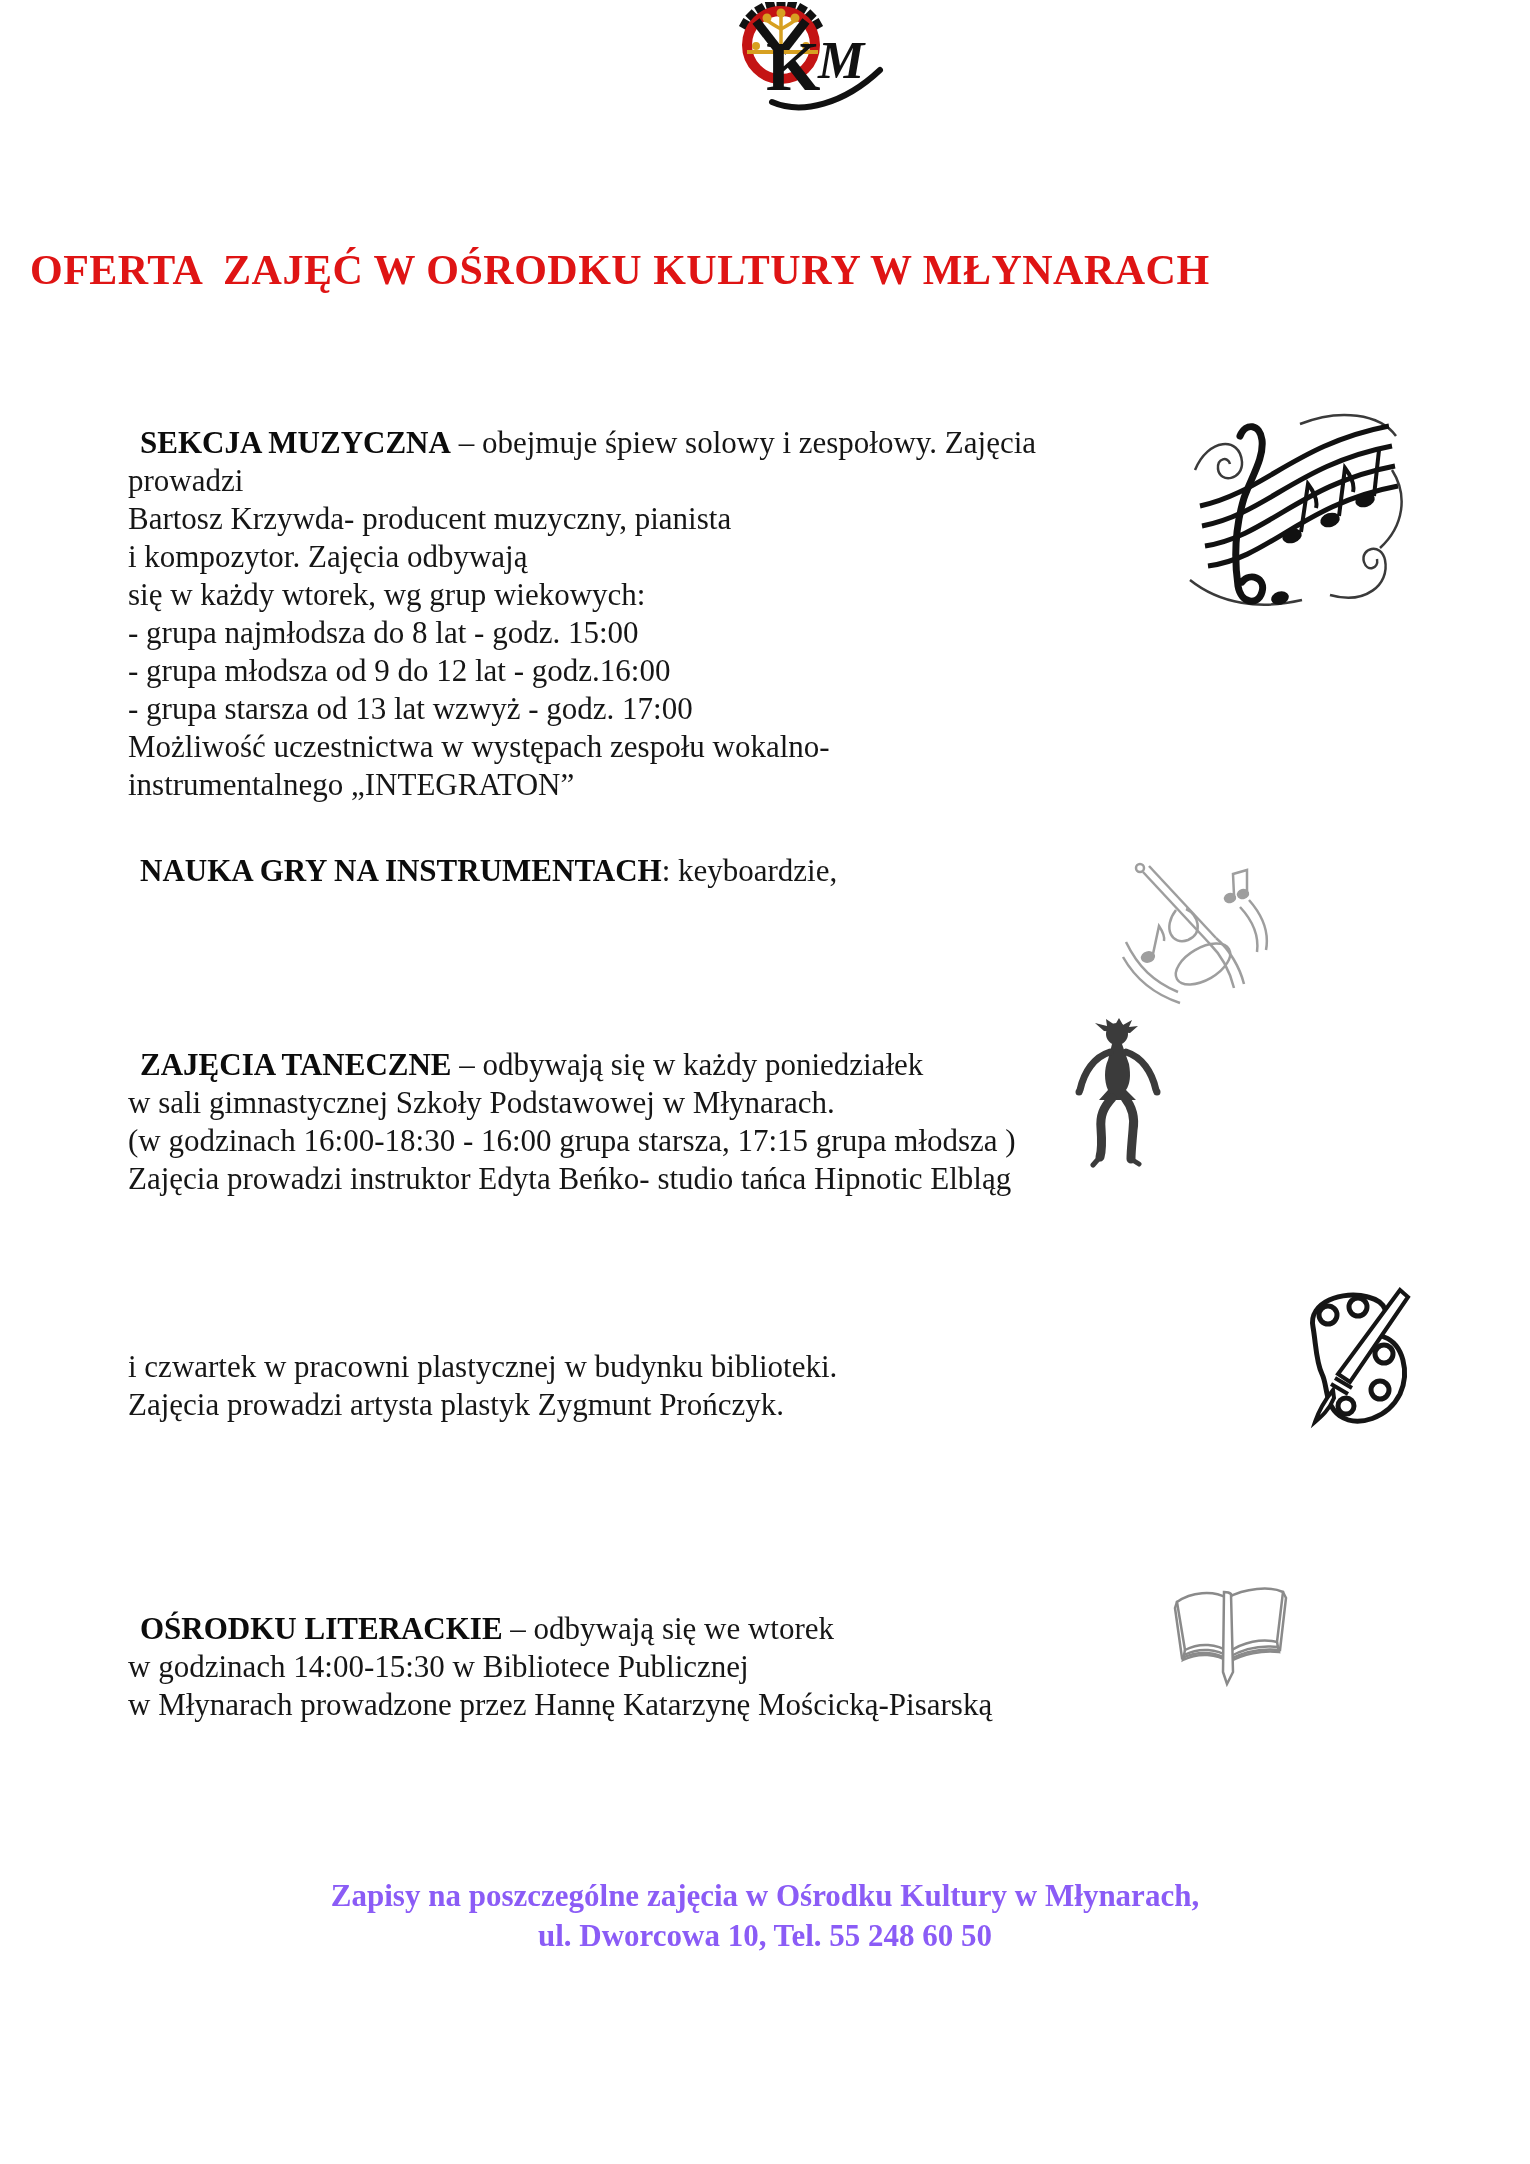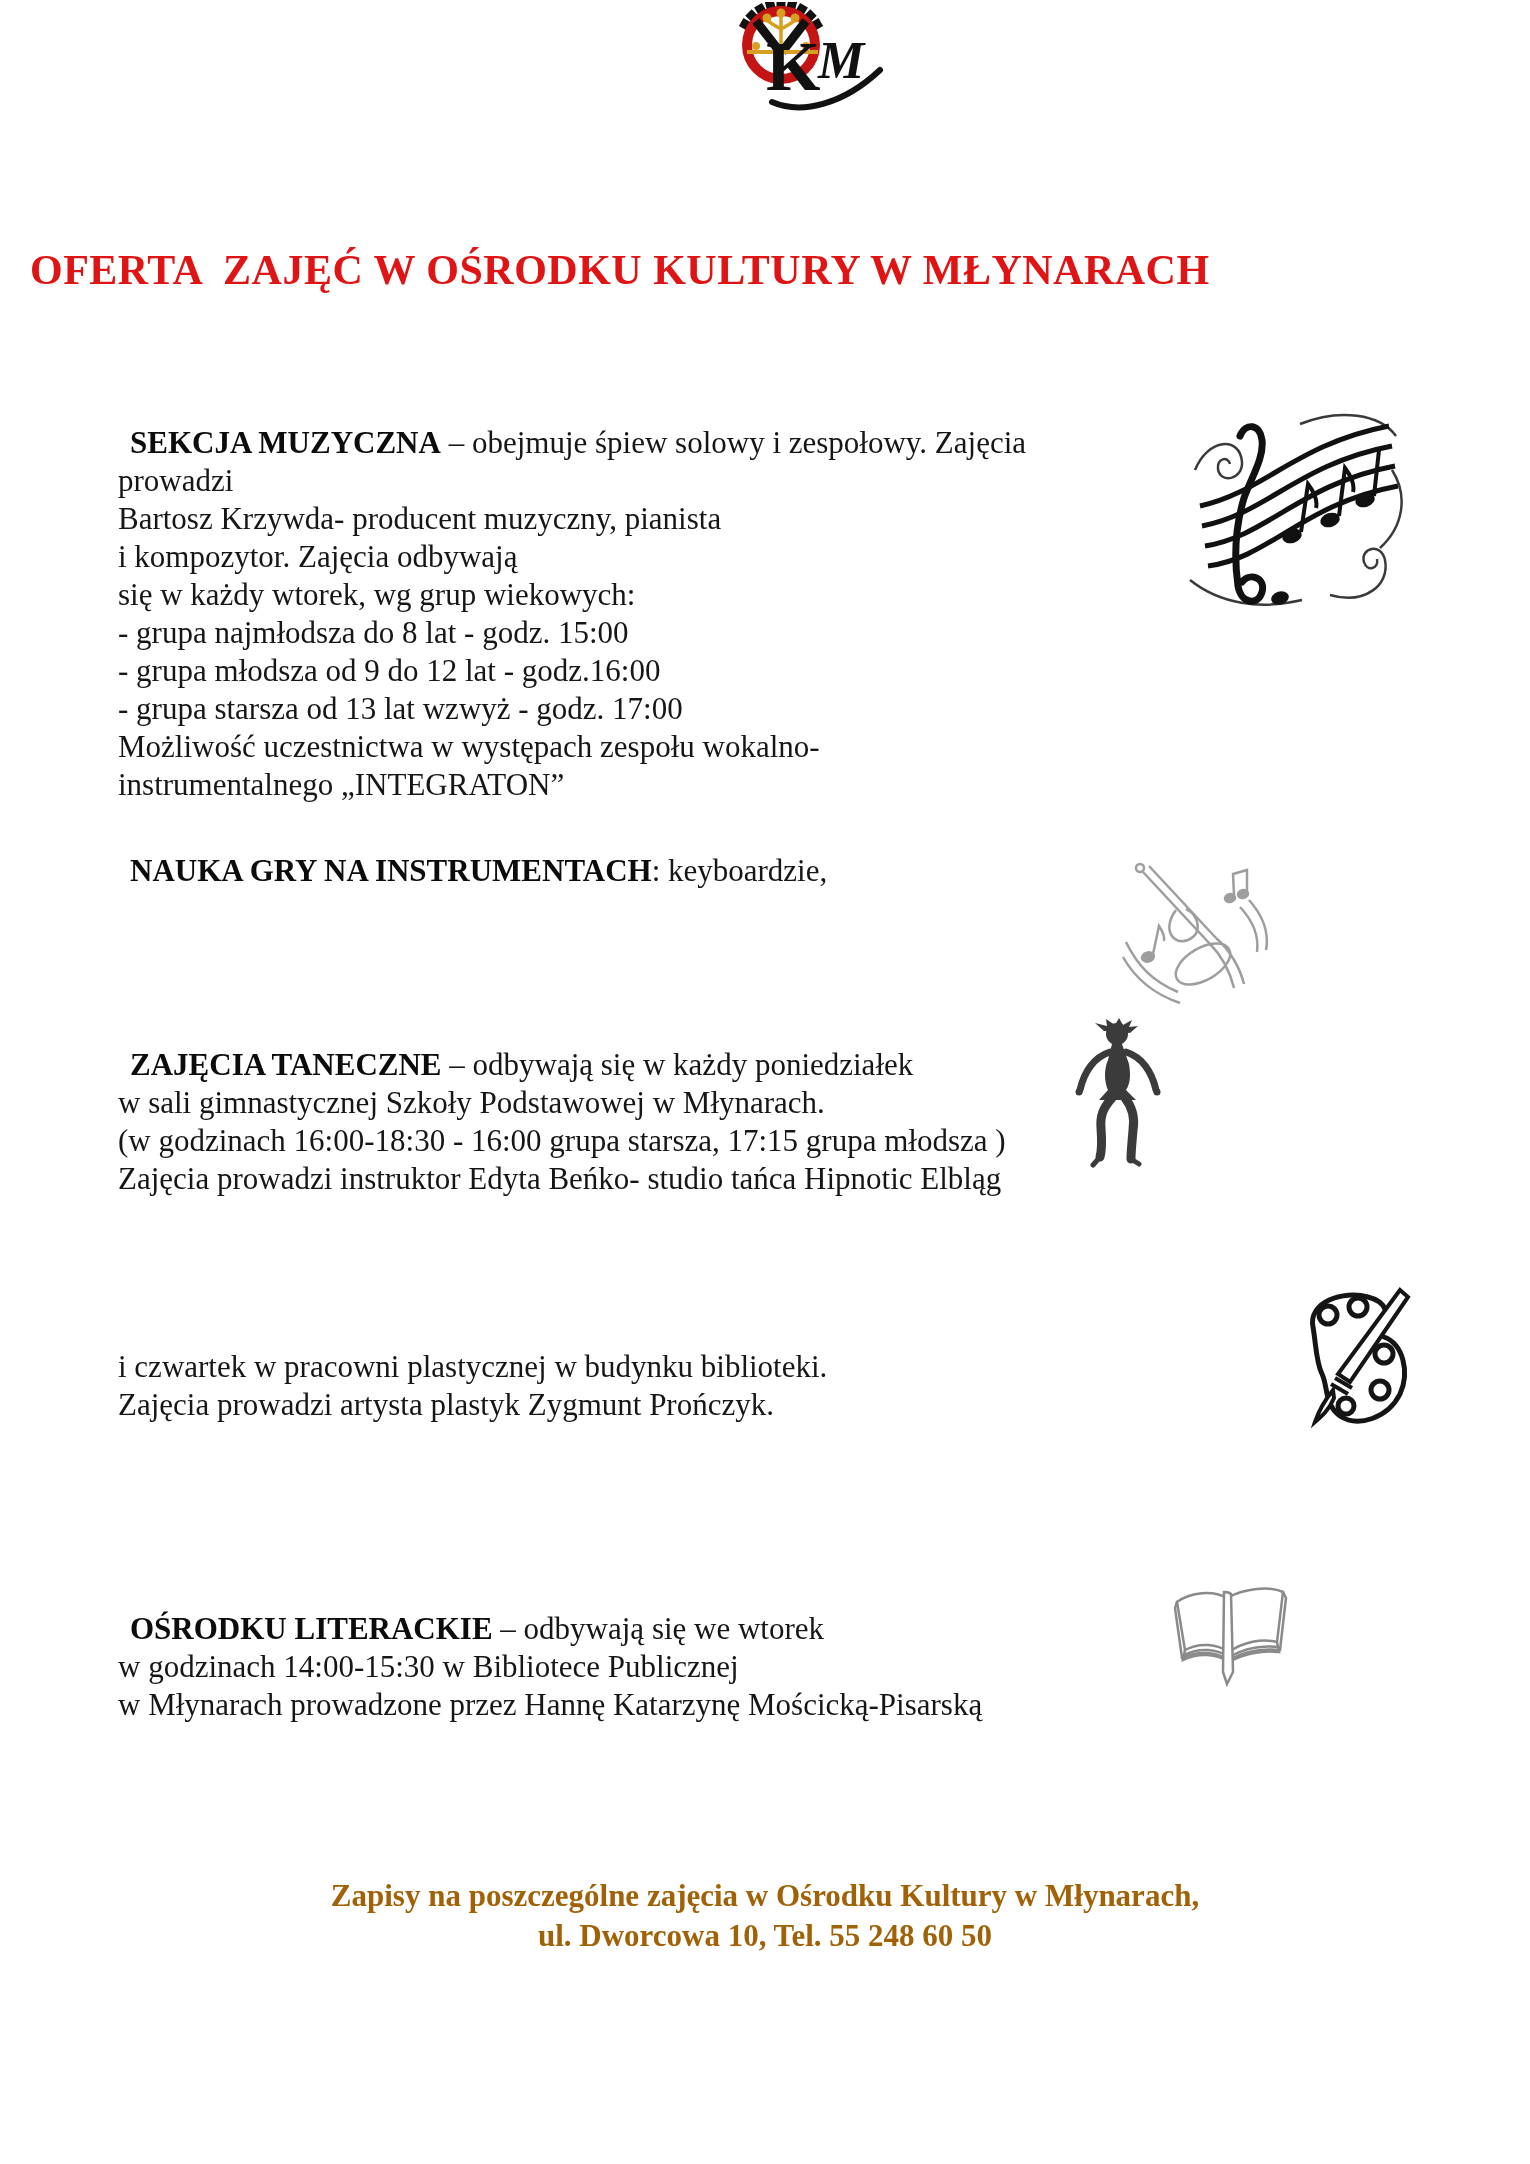--- a/index.html
+++ b/index.html
@@ -11,31 +11,31 @@
     color:#161616;
     overflow:hidden;
   }
   .logo{position:absolute;left:722px;top:2px;width:170px;height:115px;}
   .doc-title{
     position:absolute;left:30px;top:246px;width:1470px;
     font-size:42px;font-weight:bold;
     letter-spacing:.5px;white-space:pre-wrap;
   }
   .section{
-    position:absolute;left:118px;width:1010px;
+    position:absolute;left:128px;width:1010px;
     font-size:31px;line-height:38px;color:#161616;
   }
   .heading-line{white-space:pre-wrap;text-indent:12px;}
   .hb{font-weight:bold;color:#0c0c0c;}
   .body-lines{white-space:pre-line;}
   .art{position:absolute;}
   .footer{
     position:absolute;left:20px;top:1876px;width:1490px;
     font-size:31px;font-weight:bold;line-height:40px;
-    text-align:center;white-space:pre-line;color:#a16207;
+    text-align:center;white-space:pre-line;color:#8b5cf6;
   }
 </style>
 </head>
 <body>
 
 <div class="page">
 
   <svg class="logo" viewBox="0 0 170 115" aria-hidden="true">
     <g fill="#111">
       <rect x="19" y="17.5" width="9" height="10" transform="rotate(-60 23.5 22.5)"></rect>

